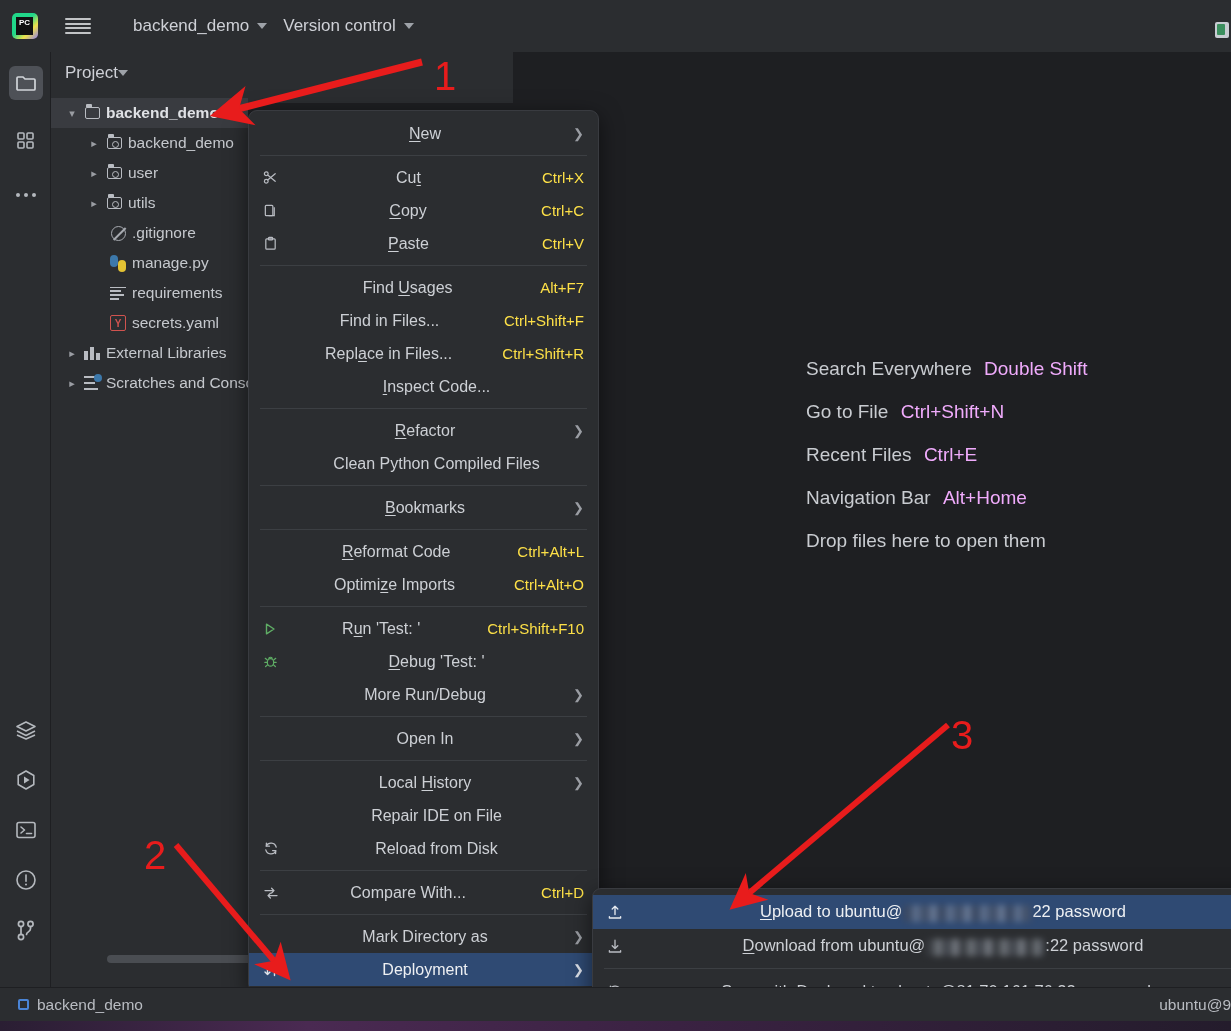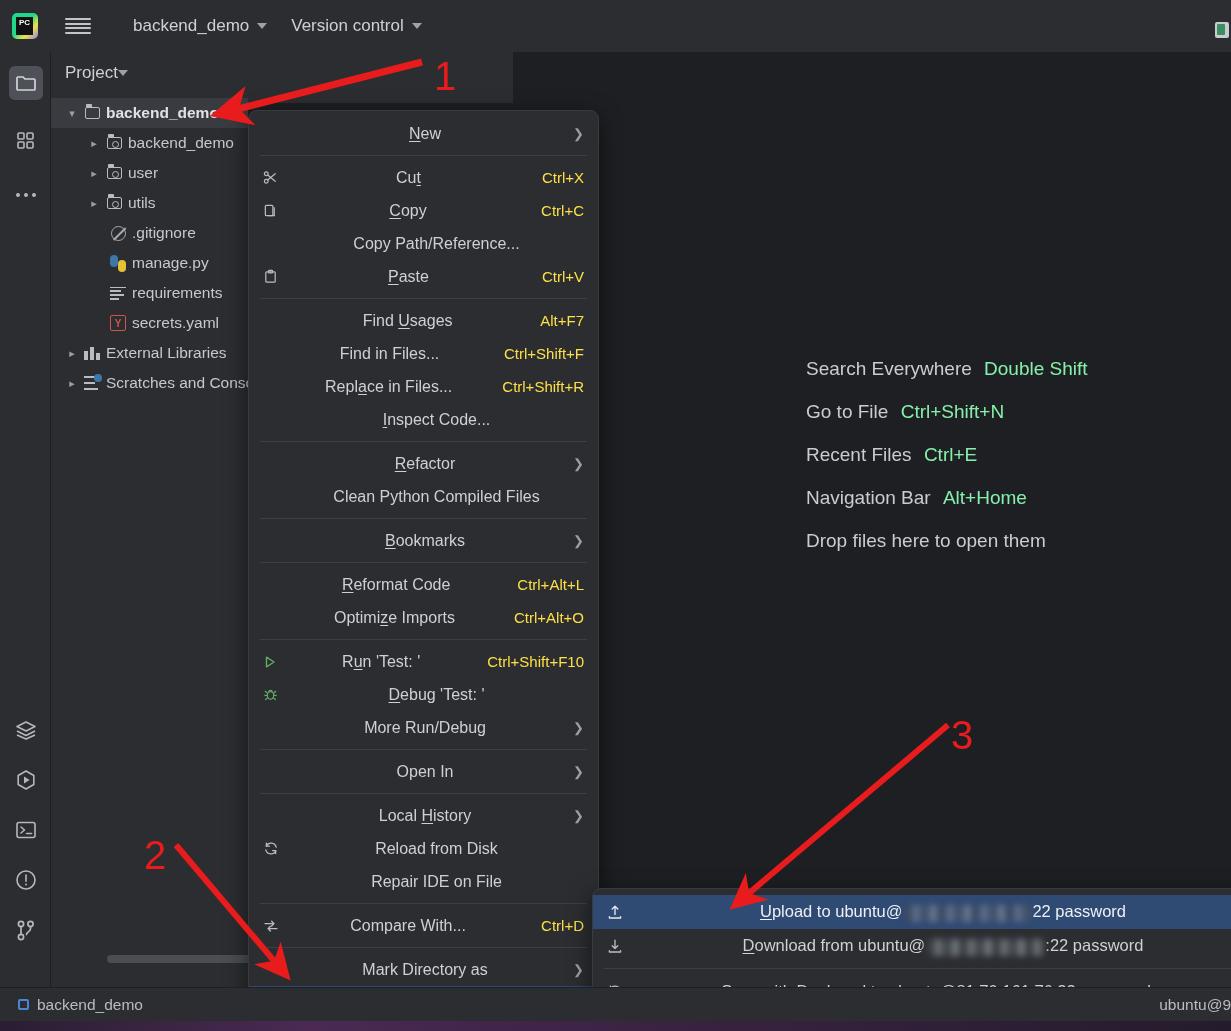--- a/index.html
+++ b/index.html
@@ -25,21 +25,21 @@
   .pc-logo::after {
     content: "PC"; position: absolute; left: 4px; top: 4px;
     width: 17px; height: 17px; background: #111; color: #fff;
     font-size: 8px; font-weight: bold; line-height: 10px; text-align: center;
     padding-top: 1px;
   }
   .burger { margin-left: 27px; width: 26px; height: 20px; display:flex;
     flex-direction: column; justify-content: space-between; padding: 2px 0; cursor: pointer;}
   .burger i { display:block; height: 2px; background: #c2c4c6; border-radius: 1px; }
   .tb-item {
-    margin-left: 24px; display: flex; align-items: center; gap: 8px;
+    margin-left: 16px; display: flex; align-items: center; gap: 8px;
     color: #ced0d6; font-size: 17px; cursor: pointer;
   }
   .tb-item.first { margin-left: 42px; }
   .caret-d {
     width: 0; height: 0; border-left: 5px solid transparent;
     border-right: 5px solid transparent; border-top: 6px solid #9ea2a8;
   }
   .tb-right-chip {
     position: absolute; right: 2px; top: 22px; width: 14px; height: 16px;
     background: #c8ccd2; border-radius: 2px;
@@ -120,21 +120,21 @@
   .editor {
     position: absolute; left: 248px; top: 52px; width: 983px; height: 935px;
     background: #1e1f22;
   }
   .edtabstrip {
     position: absolute; left: 248px; top: 52px; width: 265px; height: 52px;
     background: #2b2d30; border-bottom: 1px solid #1e1f22;
   }
   .hintlist { position: absolute; left: 806px; top: 358px; }
   .hintrow { margin-bottom: 21px; font-size: 19px; color: #c9ccd1; white-space: nowrap;}
-  .hintrow .sc { color: #86efac; margin-left: 7px; }
+  .hintrow .sc { color: #f0abfc; margin-left: 7px; }
 
   
   .ctxmenu {
     position: absolute; left: 248px; top: 110px; width: 351px;
     background: #2b2d30; border: 1px solid #393b40; border-radius: 9px;
     padding: 6px 0; box-shadow: 0 6px 22px rgba(0,0,0,.55);
   }
   .mi {
     position: relative; display: flex; align-items: center; height: 33px;
     padding: 0 14px 0 14px; font-size: 16px; color: #cdd0d5; cursor: pointer;
@@ -442,24 +442,20 @@
       <span class="mico">
         <svg width="15" height="15" viewBox="0 0 16 16" fill="none" stroke="#b9bcc2" stroke-width="1.3">
             <rect x="2.5" y="2.5" width="8" height="11" rx="1"></rect>
             <path d="M12 4.5v9h-6"></path>
           </svg>
       </span>
       <span class="mlabel"><span class="ul">C</span>opy</span>
       <span class="mkey">Ctrl+C</span>
     </div>
 
-    <div class="mi">
-      <span class="mico"></span>
-      <span class="mlabel">Copy Path/Reference...</span>
-    </div>
 
     <div class="mi">
       <span class="mico">
         <svg width="15" height="15" viewBox="0 0 16 16" fill="none" stroke="#b9bcc2" stroke-width="1.3">
             <rect x="3" y="3" width="10" height="11" rx="1"></rect>
             <rect x="5.8" y="1.5" width="4.4" height="2.6" rx="0.7"></rect>
           </svg>
       </span>
       <span class="mlabel"><span class="ul">P</span>aste</span>
       <span class="mkey">Ctrl+V</span>
@@ -553,36 +549,36 @@
       <span class="mico"></span>
       <span class="mlabel">Open In</span>
       <span class="marrow">❯</span>
     </div>
     <div class="msep"></div>
 
     <div class="mi">
       <span class="mico"></span>
       <span class="mlabel">Local <span class="ul">H</span>istory</span>
       <span class="marrow">❯</span>
+    </div>
+
+    <div class="mi">
+      <span class="mico"></span>
+      <span class="mlabel">Repair IDE on File</span>
     </div>
 
     <div class="mi">
       <span class="mico">
         <svg width="16" height="15" viewBox="0 0 16 15" fill="none" stroke="#b9bcc2" stroke-width="1.3" stroke-linecap="round">
             <path d="M13.2 6.2A5.4 5.4 0 003.2 5"></path>
             <path d="M2.8 8.8a5.4 5.4 0 0010 1.2"></path>
             <path d="M3.4 2.2v3h3M12.6 12.6v-3h-3"></path>
           </svg>
       </span>
       <span class="mlabel">Reload from Disk</span>
-    </div>
-
-    <div class="mi">
-      <span class="mico"></span>
-      <span class="mlabel">Repair IDE on File</span>
     </div>
     <div class="msep"></div>
 
     <div class="mi">
       <span class="mico">
         <svg width="16" height="14" viewBox="0 0 16 14" fill="none" stroke="#b9bcc2" stroke-width="1.3" stroke-linecap="round" stroke-linejoin="round">
             <path d="M2 4.6h9M8.6 2.2L11 4.6 8.6 7"></path>
             <path d="M14 9.6H5M7.4 7.2L5 9.6 7.4 12"></path>
           </svg>
       </span>

